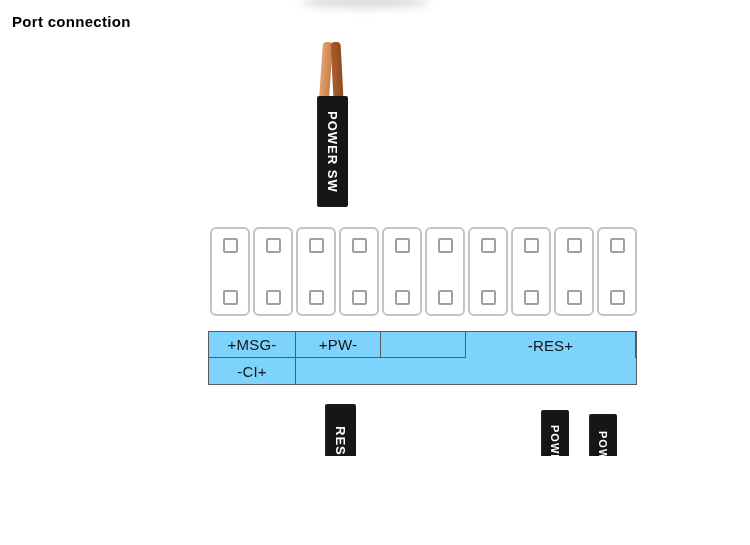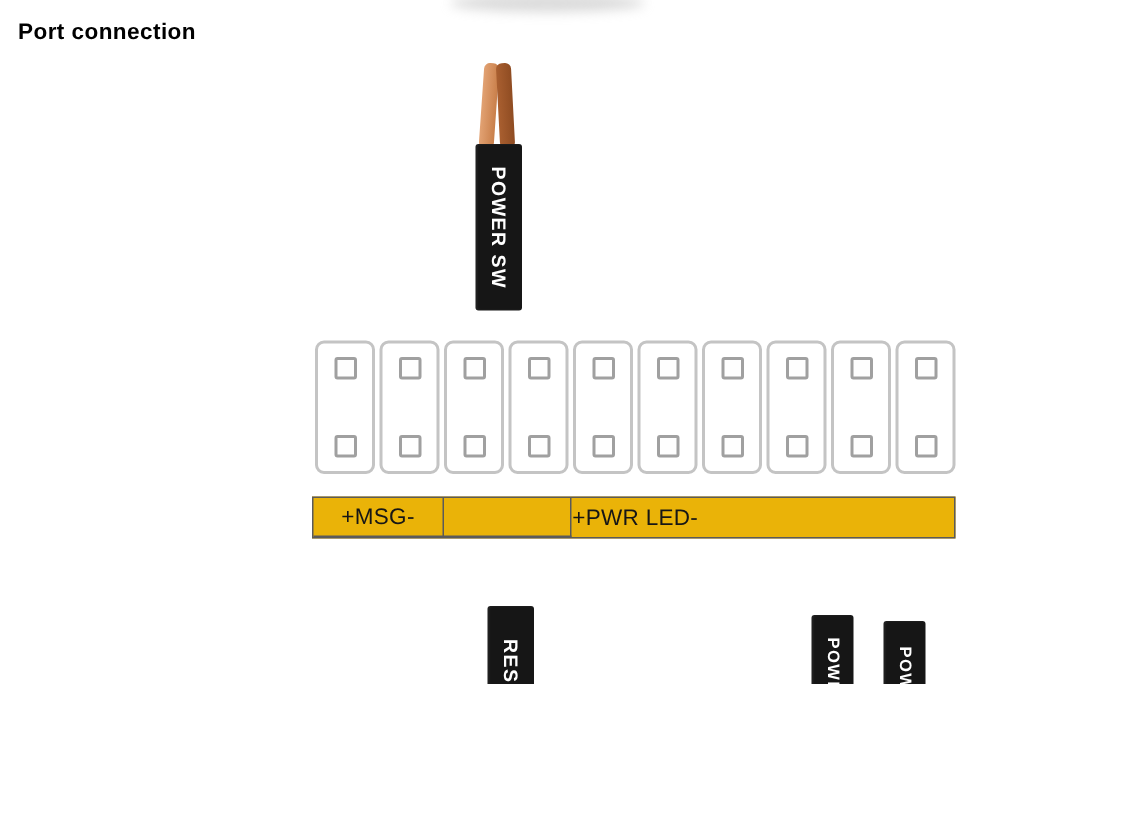--- a/index.html
+++ b/index.html
@@ -82,21 +82,21 @@
     background: #fefefe;
   }
   .pin-table {
     position: absolute;
     left: 208px;
     top: 331px;
     border: 1px solid var(--table-border, #5a5a5a);
     display: grid;
     grid-template-columns: 87px 85px 85px 170px;
     grid-auto-rows: 26px;
-    background: #eab308;
+    background: #7dd3fc;
   }
   .pt-cell {
     display: flex;
     align-items: center;
     justify-content: center;
     font-size: 15px;
     color: #161616;
     border-right: 1px solid var(--table-border, #5a5a5a);
     border-bottom: 1px solid var(--table-border, #5a5a5a);
     letter-spacing: 0.2px;
@@ -168,22 +168,24 @@
         <div class="pin"></div>
       </div>
       <div class="pin-cell">
         <div class="pin"></div>
         <div class="pin"></div>
       </div>
     </div>
 
   <div class="pin-table">
     <div class="pt-cell">+MSG-</div>
+    <div class="pt-cell">+PW-</div>
     <div class="pt-cell"></div>
-    <div class="pt-cell last-row last-col">+PWR LED-</div>
+    <div class="pt-cell last-row">-RES+</div>
+    <div class="pt-cell last-row">-CI+</div>
   </div>
 
   <div class="connector" style="left:325px; top:404px; width:31px; height:115px;">
     <span class="vlabel big">RESETSW</span>
   </div>
 
   <div class="wirepair" style="left:324px; top:517px; width:32px; height:28px;">
     <div class="wire copper-a" style="left:5px; top:0; width:10px; height:28px; transform:rotate(-4deg);"></div>
     <div class="wire copper-b" style="left:16px; top:0; width:10px; height:28px; transform:rotate(3deg);"></div>
   </div>

